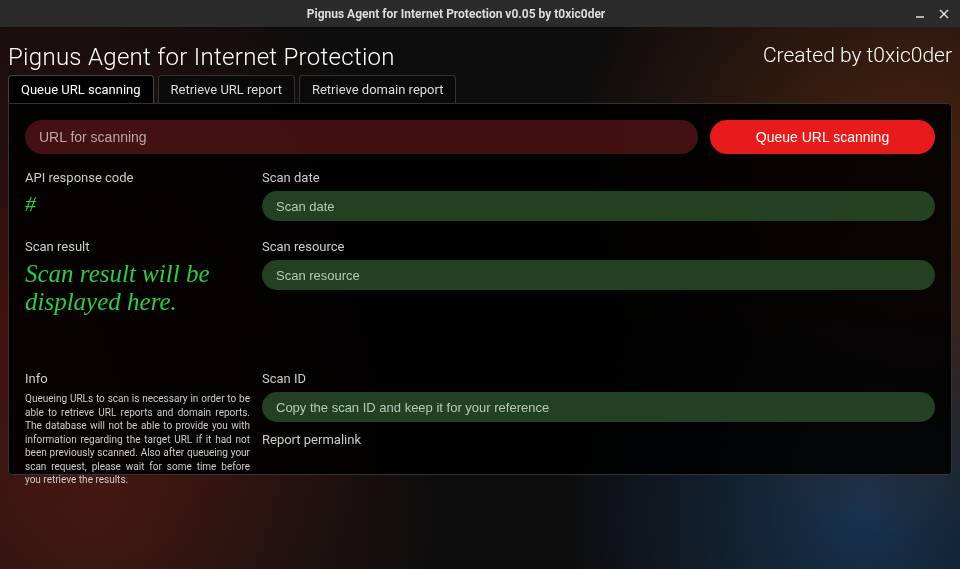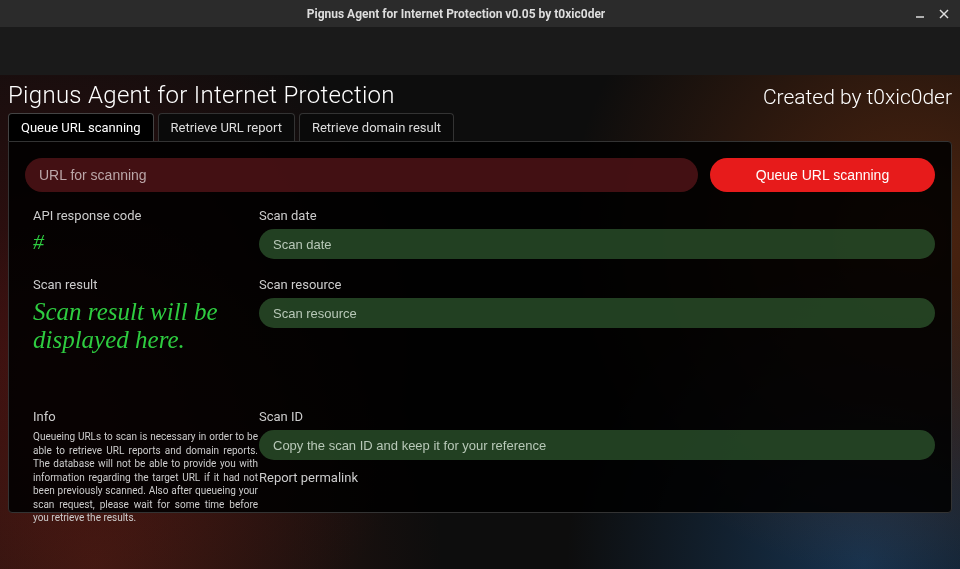--- a/index.html
+++ b/index.html
@@ -34,24 +34,23 @@
       background:
         radial-gradient(circle at 5% 50%, rgba(140,20,20,0.35), transparent 40%),
         radial-gradient(circle at 95% 30%, rgba(200,80,20,0.35), transparent 35%),
         radial-gradient(circle at 90% 90%, rgba(40,120,200,0.35), transparent 30%),
         radial-gradient(circle at 10% 90%, rgba(180,60,30,0.25), transparent 35%),
         #0d0d0d;
     }
     .header-row {
       display: flex;
       justify-content: space-between;
-      align-items: flex-end;
-      padding: 6px 8px 4px 8px;
+      align-items: flex-start;
+      padding: 16px 8px 4px 8px;
       color: #fff;
-      margin-top: 48px;
     }
     .app-title { font-size: 24px; font-weight: 300; letter-spacing: 0.3px; }
     .app-credit { font-size: 21px; font-weight: 300; }
     .tabbar {
       display: flex;
       gap: 4px;
       padding: 0 8px;
     }
     .tab {
       background: #0a0a0a;
@@ -98,22 +97,21 @@
       border-radius: 17px;
       border: none;
       background: #e71b1b;
       color: #fff;
       font-size: 14px;
       cursor: pointer;
     }
     .grid {
       display: grid;
       grid-template-columns: 225px 1fr;
-      column-gap: 1px;
-      margin-left: 8px;
+      column-gap: 12px;
     }
     .lbl {
       color: #ccc;
       font-size: 13px;
       margin-bottom: 6px;
     }
     .green-hash {
       color: #2ecc40;
       font-family: Georgia, serif;
       font-style: italic;
@@ -169,21 +167,21 @@
 
 <div class="content-wrap">
   <div class="header-row">
     <div class="app-title">Pignus Agent for Internet Protection</div>
     <div class="app-credit">Created by t0xic0der</div>
   </div>
 
   <div class="tabbar">
     <div class="tab active">Queue URL scanning</div>
     <div class="tab">Retrieve URL report</div>
-    <div class="tab">Retrieve domain result</div>
+    <div class="tab">Retrieve domain report</div>
   </div>
 
   <div class="panel">
     <div class="toprow">
       <input class="url-input" placeholder="URL for scanning" style="">
       <button class="queue-btn">Queue URL scanning</button>
     </div>
 
     <div class="grid">
 

